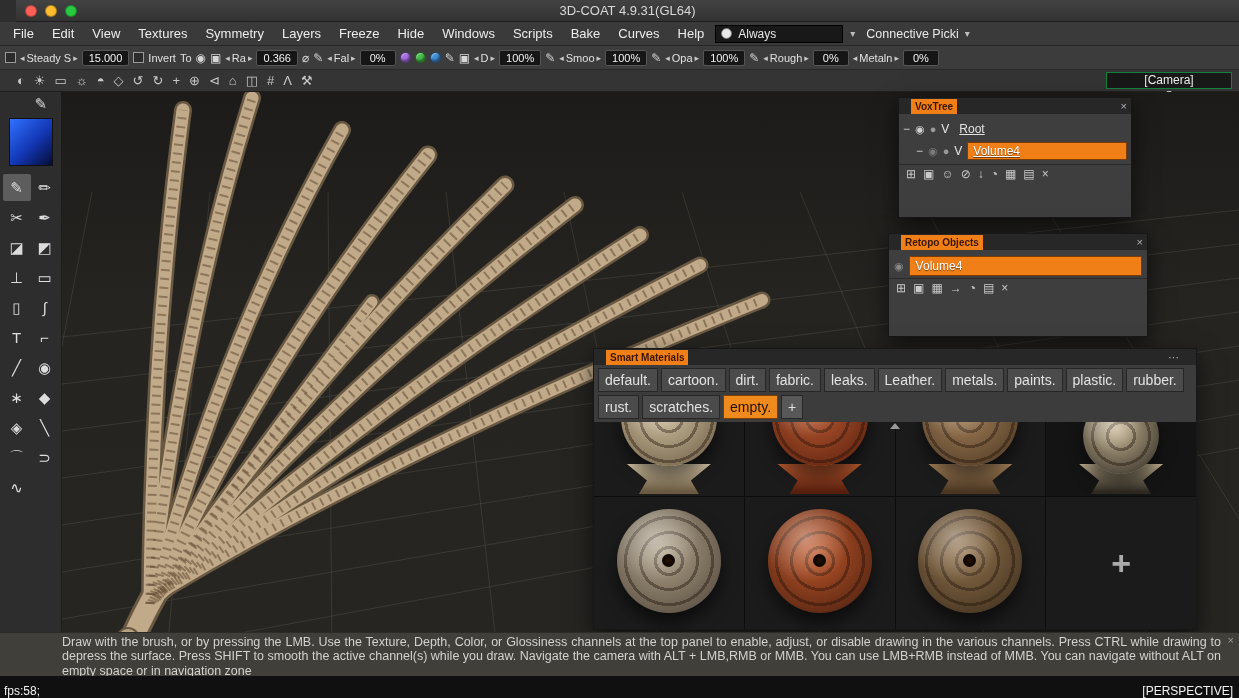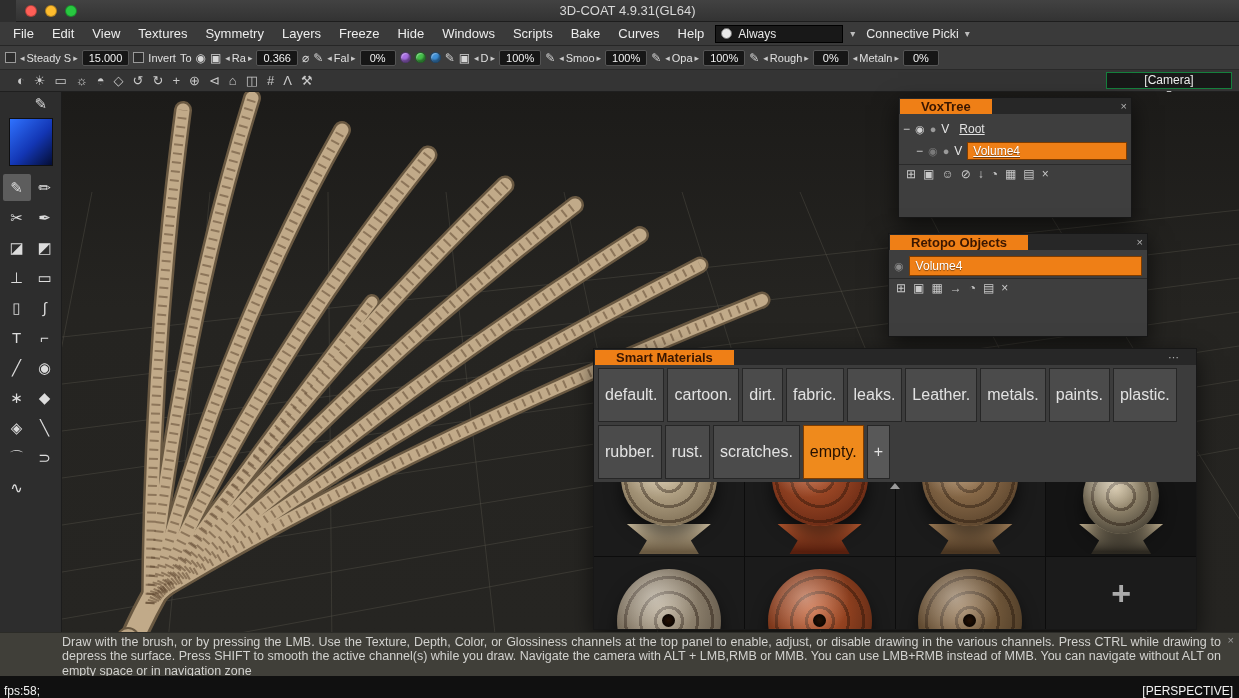--- a/index.html
+++ b/index.html
@@ -68,22 +68,22 @@
   .tool.selected{background:#5d5d5d;}
 
   
   .viewport{position:absolute;left:62px;top:0;right:0;bottom:0;
     background:linear-gradient(#1c1b19 0%,#252421 40%,#262522 100%);}
 
   
   .panel{position:absolute;background:#3e3e3e;border:1px solid #171717;
     box-shadow:0 8px 22px rgba(0,0,0,.6);}
   .panel-titlebar{height:16px;background:#272727;position:relative;display:flex;align-items:flex-end;}
-  .panel-tab{background:#ef7f16;color:#3a1600;font-size:13px;font-weight:bold;
-    padding:1px 21px;margin-left:1px;line-height:13px;}
+  .panel-tab{background:#ef7f16;color:#3a1600;font-size:10px;font-weight:bold;
+    padding:1px 4px;margin-left:12px;line-height:13px;}
   .panel-close{position:absolute;right:4px;top:0;color:#b0b0b0;font-size:11px;line-height:16px;}
   .panel-menu{position:absolute;right:16px;top:0;color:#b0b0b0;font-size:11px;line-height:16px;letter-spacing:1px;}
   .picon-row{display:flex;align-items:center;gap:7px;padding:3px 7px;border-top:1px solid #2a2a2a;
     color:#c9c9c9;font-size:12px;}
   .picon{line-height:1;}
 
   
   #voxtree{left:898px;top:5px;width:234px;height:121px;}
   .vt-body{padding:4px 4px 2px 4px;}
   .vt-row{display:flex;align-items:center;gap:5px;height:22px;font-size:12px;color:#e2e2e2;}
@@ -97,21 +97,21 @@
   
   #retopo{left:888px;top:141px;width:260px;height:104px;}
   .rt-body{padding:6px 5px 2px 5px;display:flex;align-items:center;gap:5px;}
   .rt-eye{color:#8a8a8a;font-size:11px;}
   .rt-label{background:#ef7f16;color:#fff;flex:1;padding:2px 6px;font-size:12px;
     border:1px solid #7e3c00;text-shadow:0 1px 1px rgba(0,0,0,.5);}
 
   
   #materials{left:593px;top:256px;width:604px;height:282px;display:flex;flex-direction:column;background:#353535;}
   .mat-tabs{display:flex;flex-wrap:wrap;gap:3px;padding:3px 4px;background:#3c3c3c;}
-  .mtab{background:#4b4b4b;border:1px solid #262626;color:#e2e2e2;font-size:16px;padding:17px 6px;}
+  .mtab{background:#4b4b4b;border:1px solid #262626;color:#e2e2e2;font-size:14px;padding:3px 6px;}
   .mtab.active{background:#ef8a1c;color:#241000;border-color:#7e3c00;}
   .mtab.plus{min-width:16px;text-align:center;background:#585858;}
   .mat-gridwrap{position:relative;flex:1;background:#0c0c0c;overflow:hidden;}
   .scroll-arrow{position:absolute;top:1px;left:50%;margin-left:-5px;width:0;height:0;z-index:5;
     border-left:5px solid transparent;border-right:5px solid transparent;border-bottom:6px solid #9a9a9a;}
   .mat-grid{display:grid;grid-template-columns:repeat(4,1fr);grid-template-rows:74px 1fr;
     gap:1px;height:100%;}
   .mcell{position:relative;background:#1b1b1b;overflow:hidden;}
   .sphere{position:absolute;left:50%;transform:translateX(-50%);top:12px;width:104px;height:104px;border-radius:50%;
     background:

